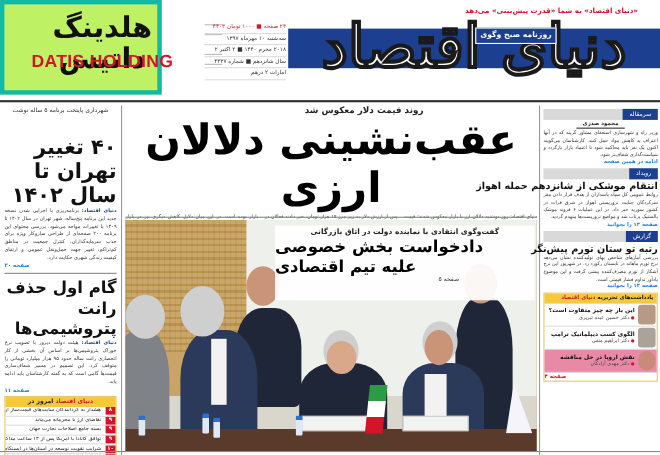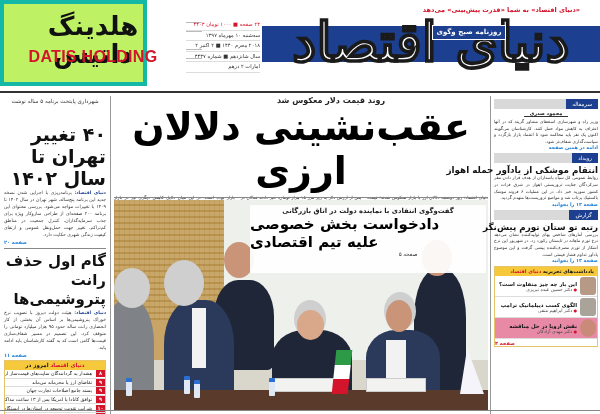--- a/index.html
+++ b/index.html
@@ -235,21 +235,21 @@
         <span>سرمقاله</span>
       </div>
     <div class="r-auth">محمود صدری</div>
     <div class="body-txt">وزیر راه و شهرسازی استعفای مشاور گزینه که در آنها اعتراف به کاهش مواد حمل کنند. کارشناسان می‌گویند اکنون یک نفر باید محاکمه شود تا اعتماد بازار بازگردد و سیاست‌گذاری شفاف‌تر شود.</div>
     <div class="r-link">ادامه در همین صفحه</div>
   </div>
   <div>
     <div class="sec-bar">
         <span>رویداد</span>
       </div>
-    <div class="r-h">انتقام موشکی از یادآور حمله اهواز</div>
+    <div class="r-h">انتقام موشکی از شانزدهم حمله اهواز</div>
     <div class="body-txt">روابط عمومی کل سپاه پاسداران از هدف قرار دادن مقر سرکردگان جنایت تروریستی اهواز در شرق فرات در کشور سوریه خبر داد. در این عملیات ۶ فروند موشک بالستیک پرتاب شد و مواضع تروریست‌ها منهدم گردید.</div>
     <div class="r-link">صفحه ۱۳ را بخوانید</div>
   </div>
   <div>
     <div class="sec-bar">
         <span>گزارش</span>
       </div>
     <div class="r-h">رتبه تو ستان تورم پیش‌نگر</div>
     <div class="body-txt">بررسی آمارهای شاخص بهای تولیدکننده نشان می‌دهد نرخ تورم ماهانه در تابستان رکورد زد. در شهریور این نرخ آشکار از تورم مصرف‌کننده پیشی گرفت و این موضوع یادآور تداوم فشار قیمتی است.</div>
     <div class="r-link">صفحه ۱۳ را بخوانید</div>

